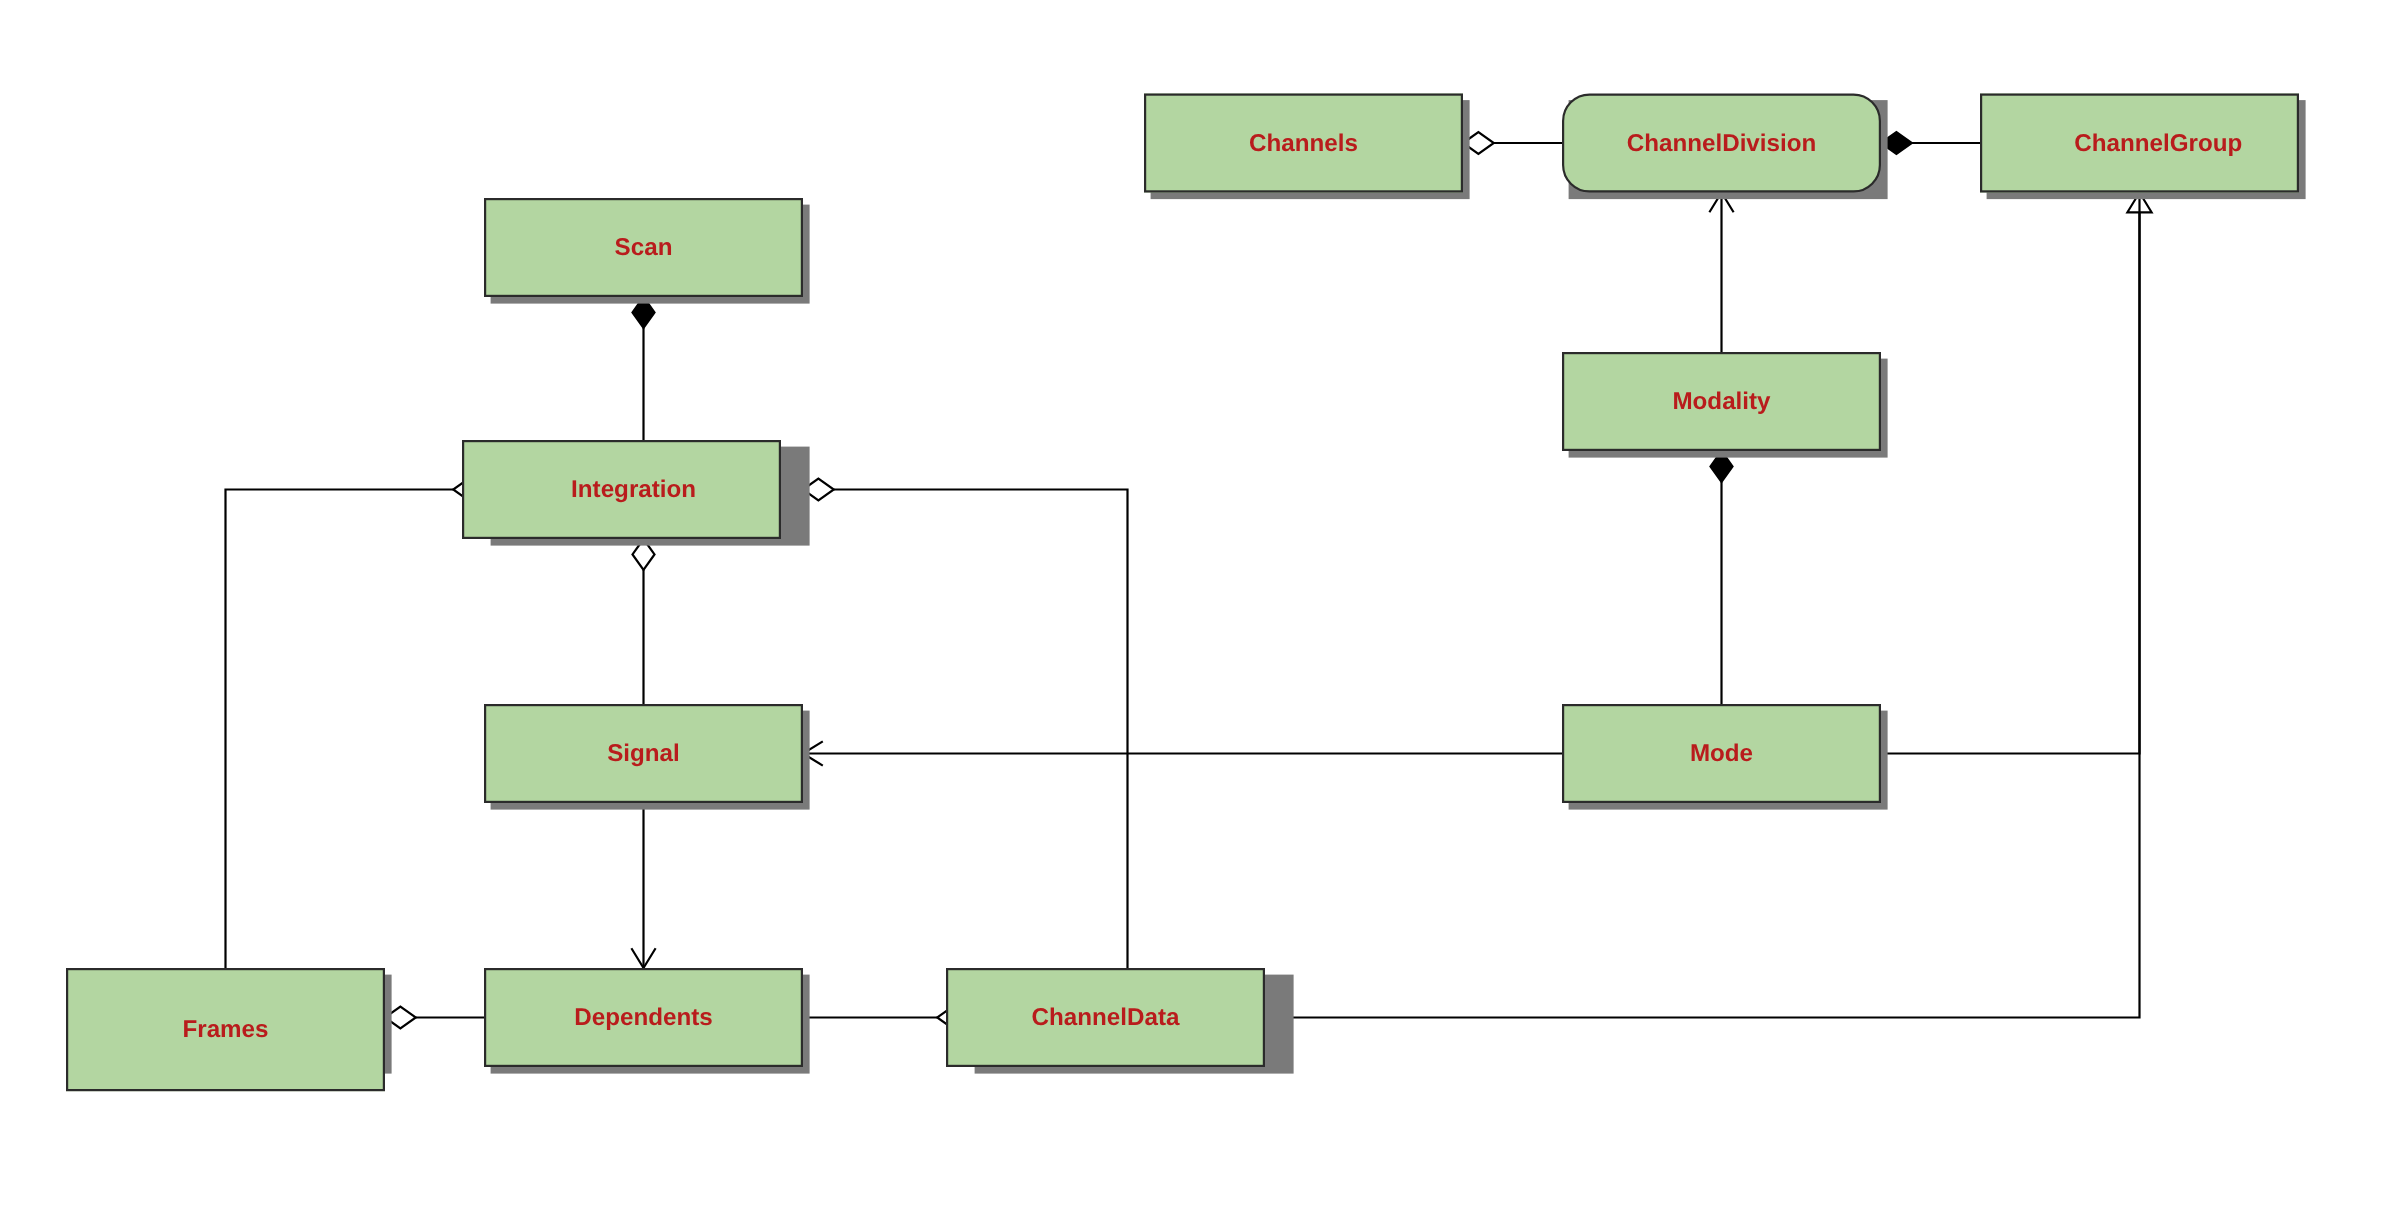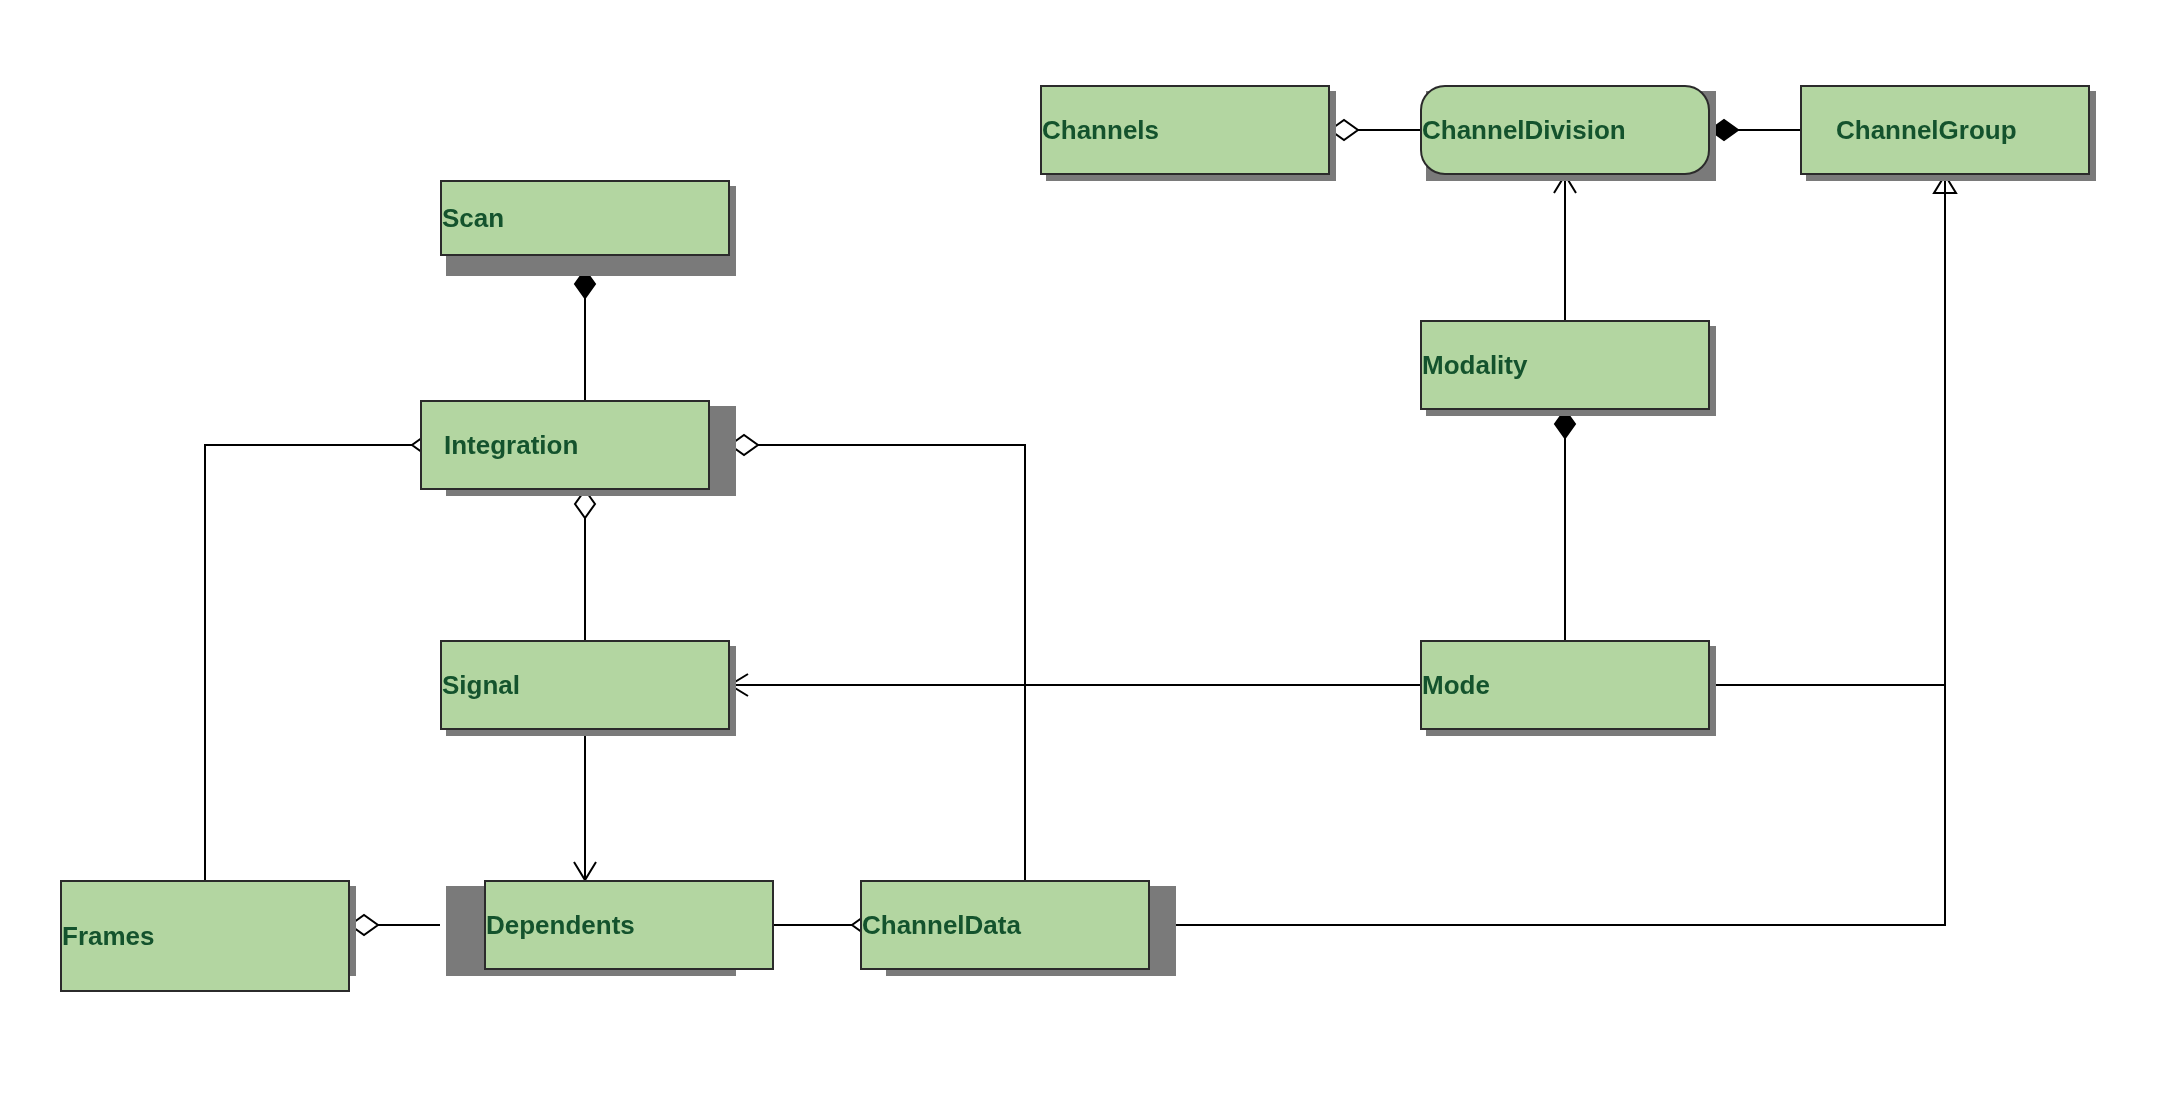--- a/index.html
+++ b/index.html
@@ -23,24 +23,24 @@
     height: 1100px;
     pointer-events: none;
   }
   .node {
     position: absolute;
     box-sizing: border-box;
     background: #b3d6a1;
     border: 2px solid #2b2b2b;
     display: flex;
     align-items: center;
-    justify-content: flex-start;
+    justify-content: center;
     font-weight: 700;
-    font-size: 26px;
-    color: #14532d;
+    font-size: 22px;
+    color: #b91c1c;
   }
   .shadow {
     position: absolute;
     background: #7a7a7a;
     box-sizing: border-box;
   }
 </style>
 </head>
 <body>
 
@@ -106,33 +106,33 @@
     <div class="shadow" style="left: 446px; top: 406px; width: 290px; height: 90px;"></div>
     <div class="shadow" style="left: 446px; top: 646px; width: 290px; height: 90px;"></div>
     <div class="shadow" style="left: 66px; top: 886px; width: 290px; height: 90px;"></div>
     <div class="shadow" style="left: 446px; top: 886px; width: 290px; height: 90px;"></div>
     <div class="shadow" style="left: 886px; top: 886px; width: 290px; height: 90px;"></div>
     <div class="shadow" style="left: 1046px; top: 91px; width: 290px; height: 90px;"></div>
     <div class="shadow" style="left: 1426px; top: 91px; width: 290px; height: 90px;"></div>
     <div class="shadow" style="left: 1806px; top: 91px; width: 290px; height: 90px;"></div>
     <div class="shadow" style="left: 1426px; top: 326px; width: 290px; height: 90px;"></div>
     <div class="shadow" style="left: 1426px; top: 646px; width: 290px; height: 90px;"></div>
-    <div class="node" style="left: 440px; top: 180px; width: 290px; height: 76px;">
+    <div class="node" style="left: 440px; top: 180px; width: 290px; height: 90px;">
       <span>Scan</span>
     </div>
     <div class="node" style="left: 420px; top: 400px; width: 290px; height: 90px; padding-left: 22px;">
       <span>Integration</span>
     </div>
     <div class="node" style="left: 440px; top: 640px; width: 290px; height: 90px;">
       <span>Signal</span>
     </div>
     <div class="node" style="left: 60px; top: 880px; width: 290px; height: 112px;">
       <span>Frames</span>
     </div>
-    <div class="node" style="left: 440px; top: 880px; width: 290px; height: 90px; margin-left: 44px;">
+    <div class="node" style="left: 440px; top: 880px; width: 290px; height: 90px;">
       <span>Dependents</span>
     </div>
     <div class="node" style="left: 860px; top: 880px; width: 290px; height: 90px;">
       <span>ChannelData</span>
     </div>
     <div class="node" style="left: 1040px; top: 85px; width: 290px; height: 90px;">
       <span>Channels</span>
     </div>
     <div class="node" style="left: 1420px; top: 85px; width: 290px; height: 90px; border-radius: 25px;">
       <span>ChannelDivision</span>

